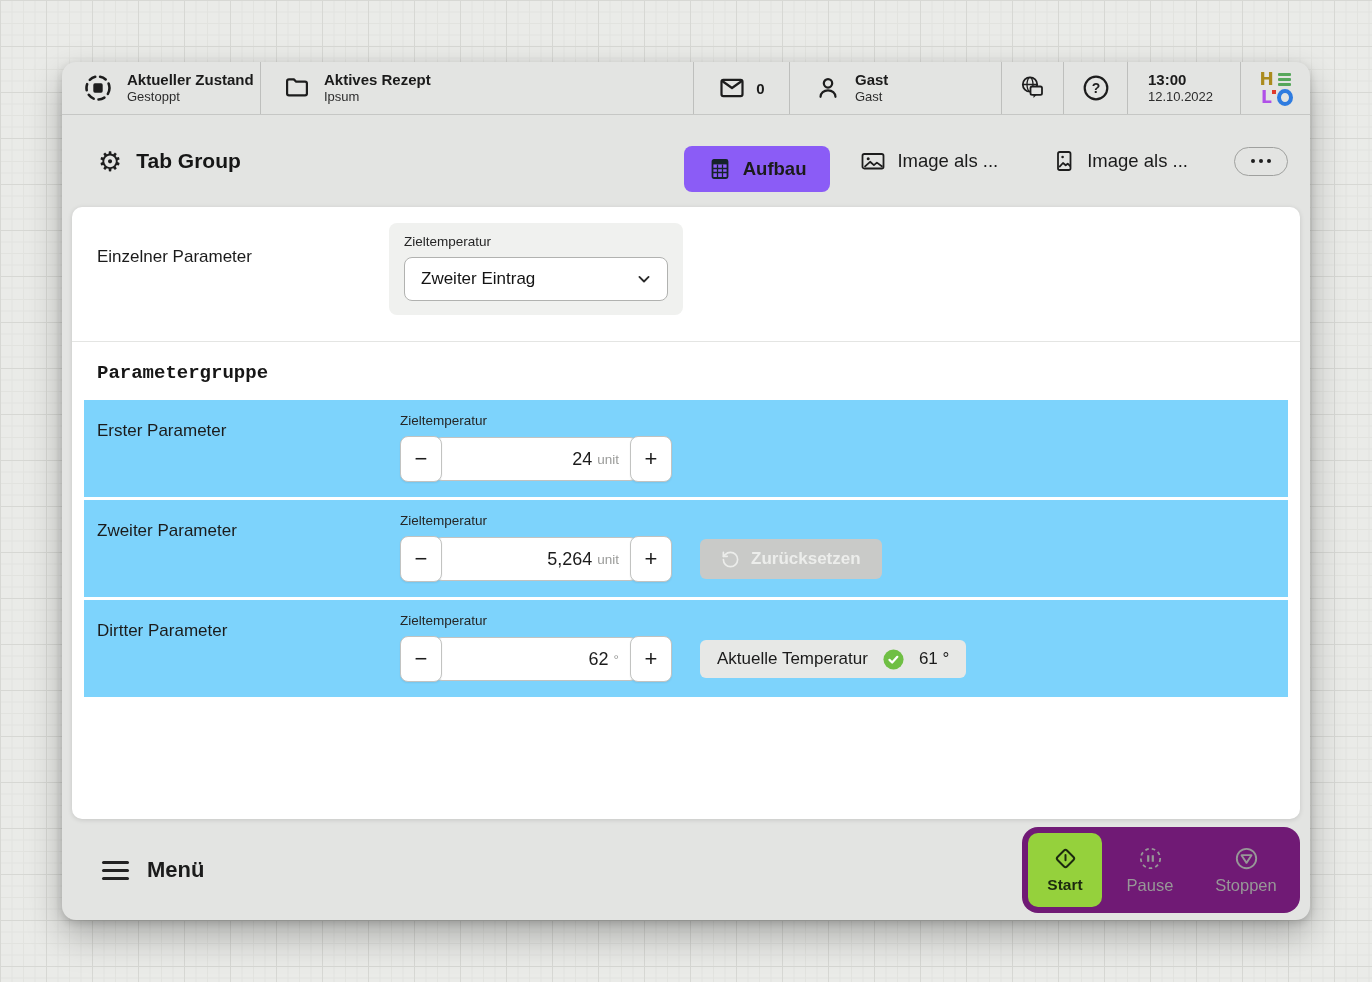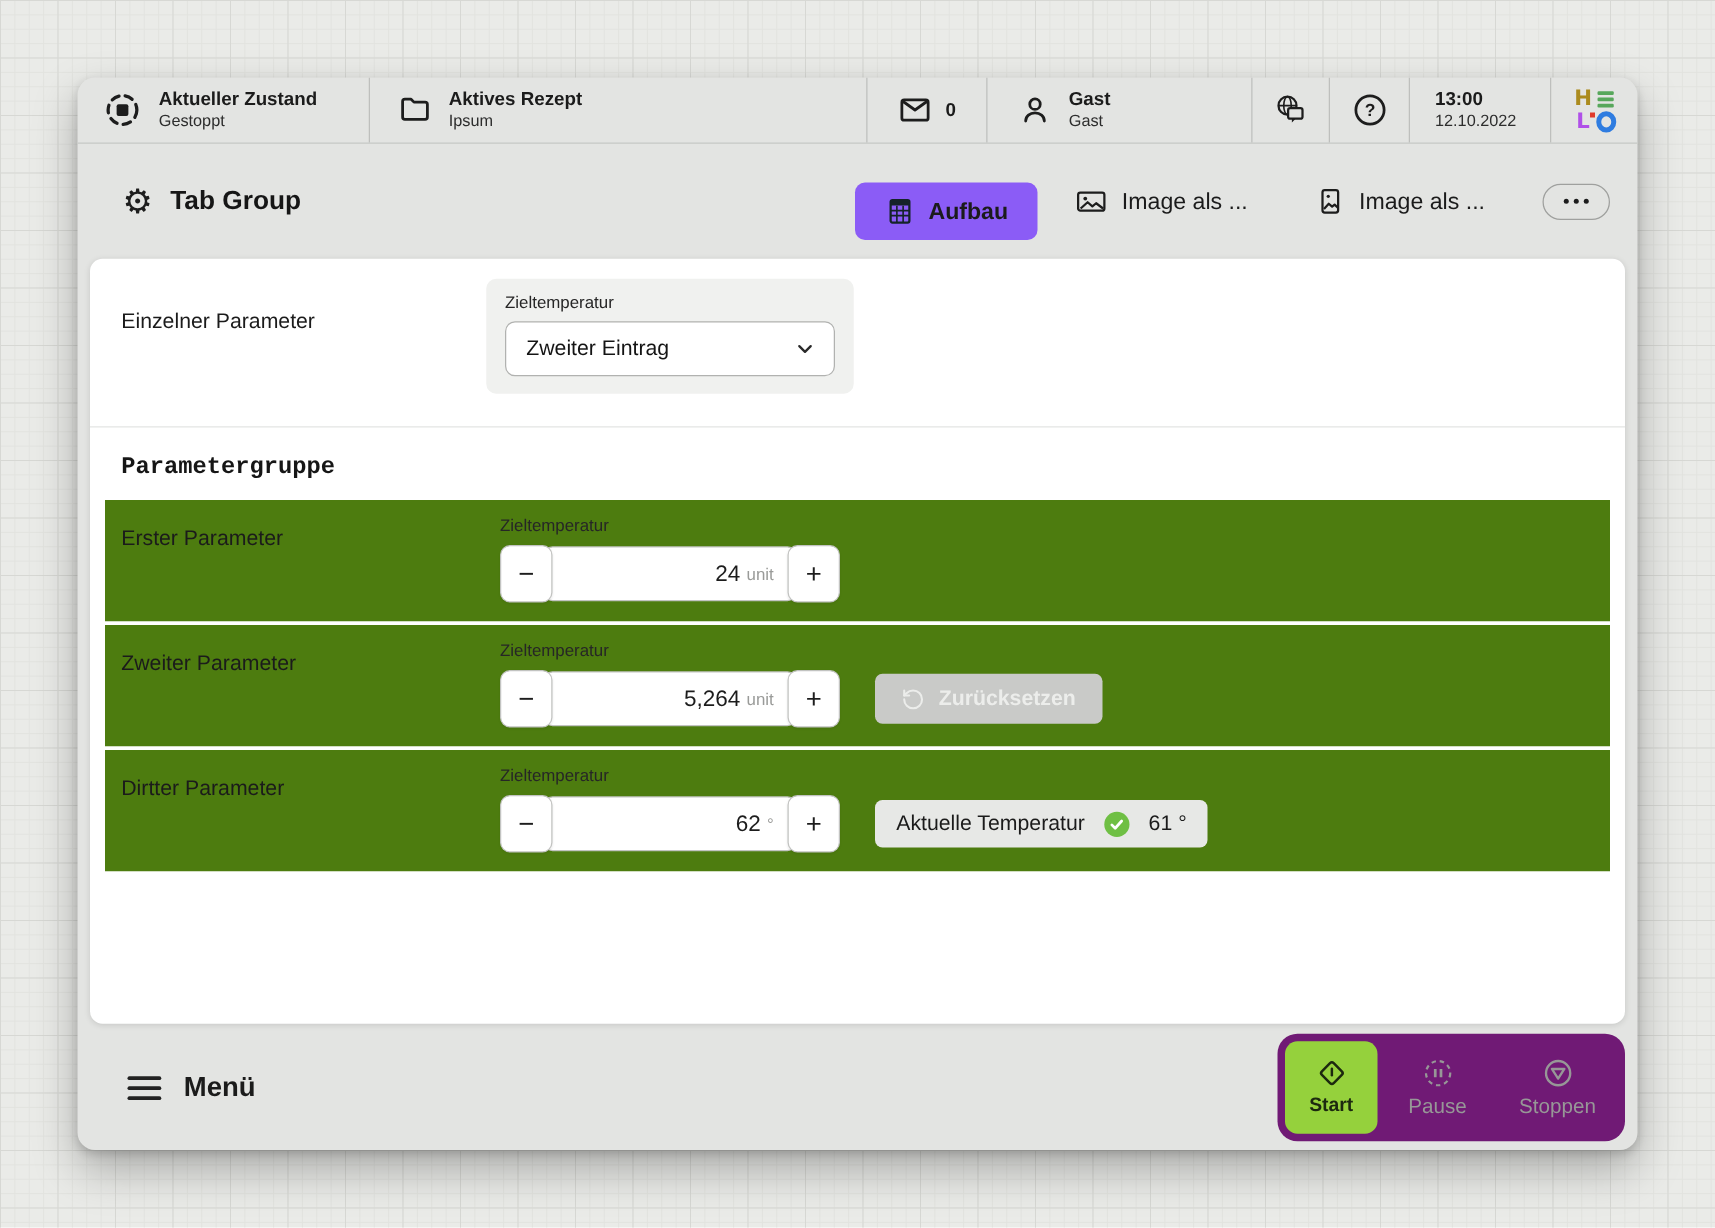--- a/index.html
+++ b/index.html
@@ -15,21 +15,21 @@
     background-size:46px 46px,46px 46px,11.5px 11.5px,11.5px 11.5px;
   }
   .window{
     position:absolute;left:62px;top:62px;width:1248px;height:858px;
     background:#e3e4e2;border-radius:14px;overflow:hidden;
     box-shadow:0 16px 36px rgba(0,0,0,.28),0 3px 8px rgba(0,0,0,.16);
   }
   
   .topbar{height:52px;display:flex;align-items:stretch;border-bottom:1px solid #c6c7c5;}
   .tb-sec{display:flex;align-items:center;gap:13px;border-right:1px solid #bebfbd;box-sizing:border-box;}
-  .tb-state{width:234px;padding-left:20px;}
+  .tb-state{width:199px;padding-left:20px;}
   .tb-recipe{flex:1;padding-left:22px;}
   .tb-mail{width:96px;justify-content:center;gap:10px;}
   .tb-user{width:212px;padding-left:24px;}
   .tb-lang{width:62px;justify-content:center;}
   .tb-help{width:64px;justify-content:center;}
   .tb-time{width:113px;padding-left:20px;}
   .tb-logo{width:69px;justify-content:center;border-right:none;}
   .tb-title{font-size:15px;font-weight:bold;line-height:1.25;color:#1b1b1b;}
   .tb-sub{font-size:13px;color:#2d2d2d;line-height:1.25;}
   .tb-count{font-size:15px;font-weight:bold;color:#1b1b1b;}
@@ -62,21 +62,21 @@
   .single-row{display:flex;align-items:flex-start;padding:16px 0 12px 25px;}
   .single-label{width:292px;font-size:17px;padding-top:24px;color:#1b1b1b;}
   .dd-card{background:#f0f1ef;border-radius:8px;padding:11px 15px 14px;width:264px;}
   .field-label{font-size:13.5px;color:#262626;margin-bottom:8px;}
   .select{height:44px;width:264px;box-sizing:border-box;background:#fff;border:1px solid #b1b2b0;
           border-radius:8px;display:flex;align-items:center;justify-content:space-between;
           padding:0 13px 0 16px;font-size:17px;color:#141414;cursor:pointer;}
   .panel-divider{height:1px;background:#e4e5e3;margin-top:14px;}
   .group-heading{font-size:19px;font-weight:bold;margin:20px 0 16px 25px;color:#161616;font-family:Liberation Mono, monospace;}
   .rows{margin:0 12px;display:flex;flex-direction:column;gap:3px;}
-  .prow{background:#4d7c0f;min-height:97px;box-sizing:border-box;display:flex;
+  .prow{background:#7dd3fc;min-height:97px;box-sizing:border-box;display:flex;
         padding:13px 0 15px 13px;}
   .prow-label{width:303px;font-size:17px;color:#1b1b1b;padding-top:8px;}
   .ctrl-line{display:flex;align-items:center;gap:28px;}
   
   .stepper{display:flex;align-items:center;width:272px;}
   .step-btn{width:42px;height:46px;box-sizing:border-box;background:#fff;border:1px solid #c2c3c1;
             border-radius:8px;display:flex;align-items:center;justify-content:center;
             font-size:22px;color:#1d1d1d;position:relative;z-index:2;cursor:pointer;
             box-shadow:0 1px 2px rgba(0,0,0,.07);}
   .step-input{flex:1;height:44px;box-sizing:border-box;background:#fff;border:1px solid #c2c3c1;

